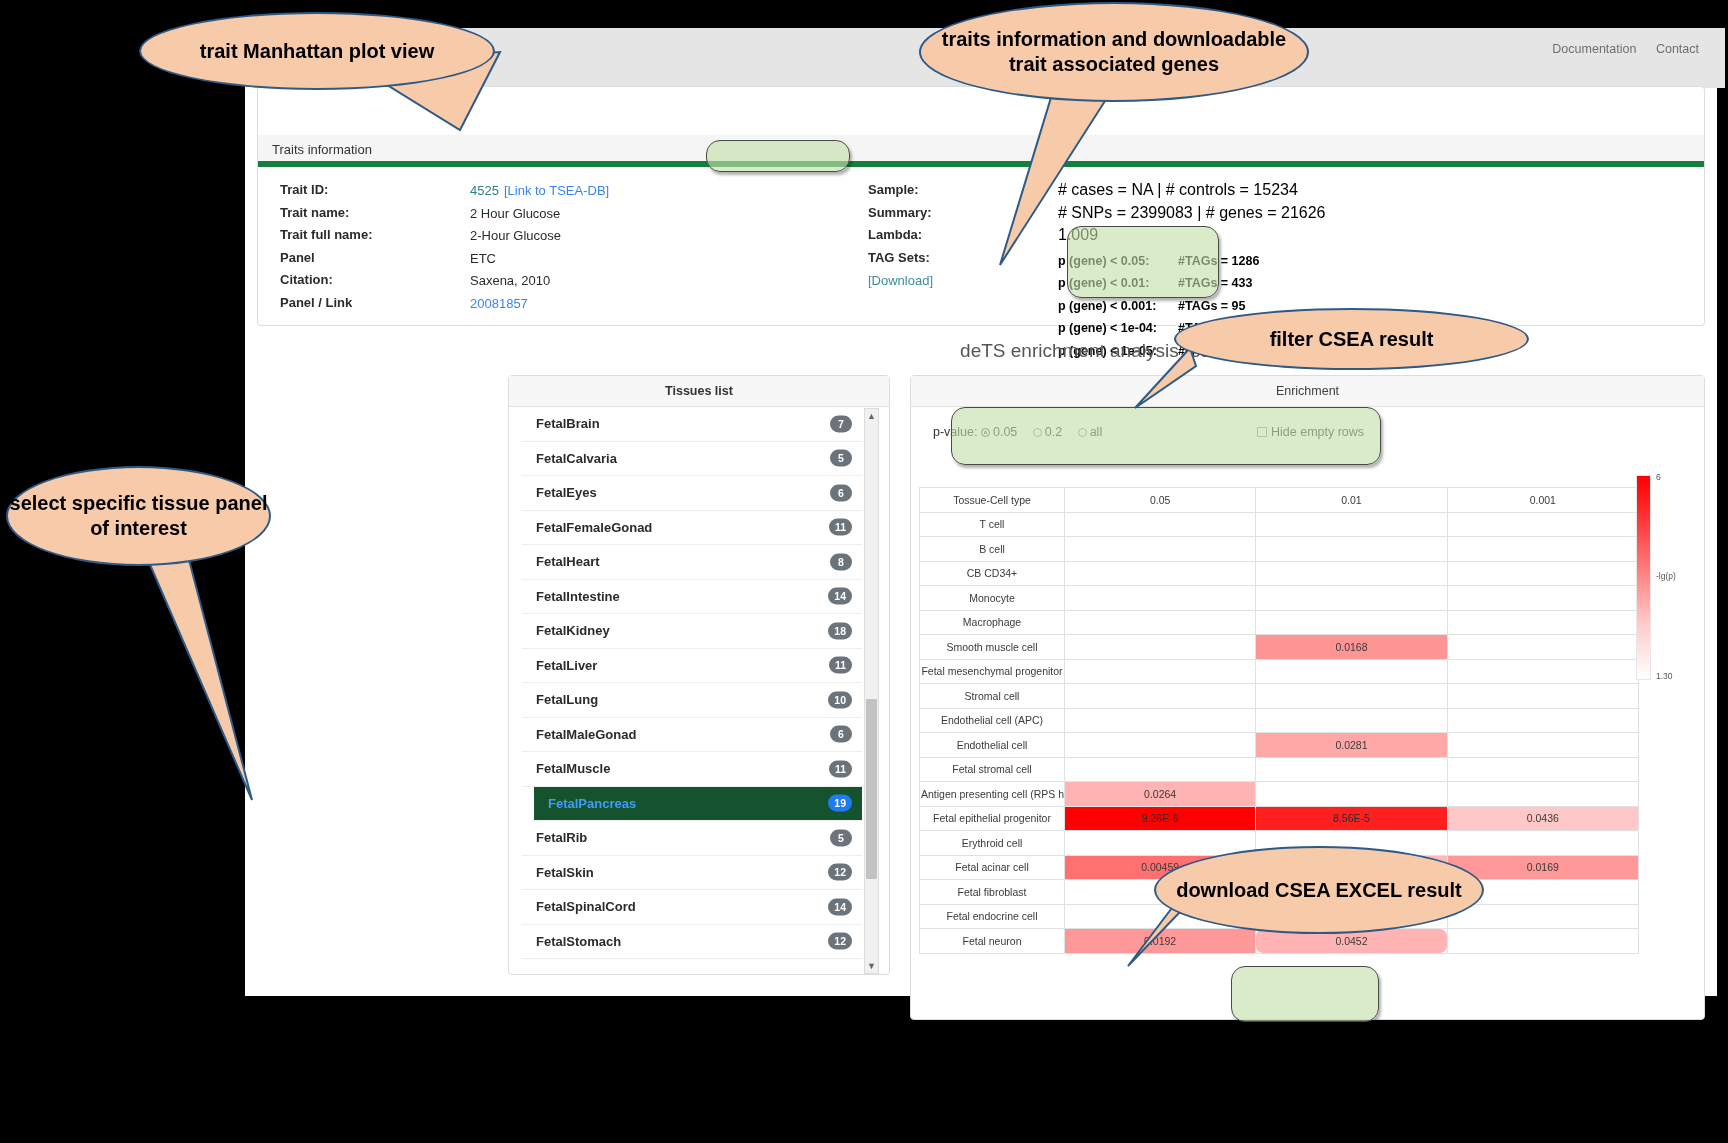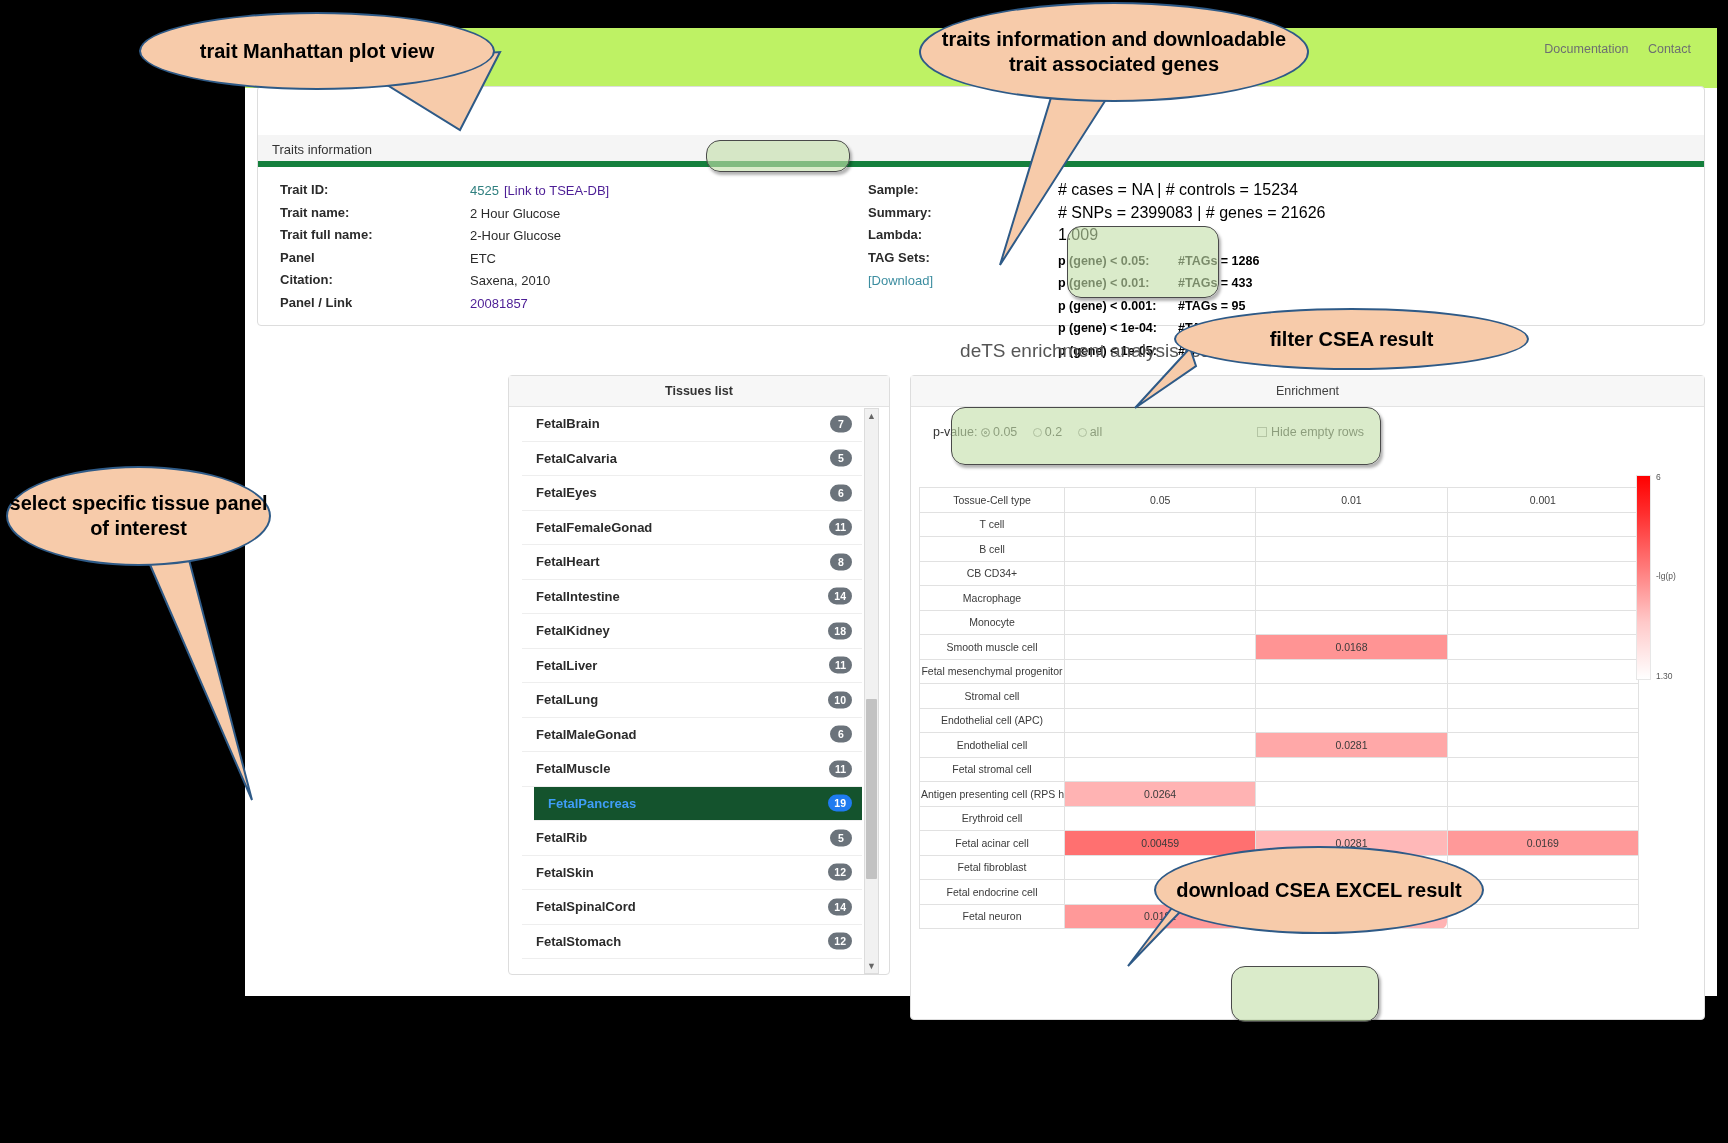--- a/index.html
+++ b/index.html
@@ -12,22 +12,22 @@
   }
 
   
   #app-page{
     position:absolute; left:245px; top:28px; width:1472px; height:968px;
     background:#ffffff;
   }
 
   
   #top-nav{
-    position:absolute; left:0; top:0; width:100%; height:60px;
-    background:#bef264;
+    position:absolute; left:8px; top:0; width:100%; height:60px;
+    background:#e5e5e5;
   }
   #nav-links{
     position:absolute; right:26px; top:14px;
     font-size:12.5px; color:#6d6f71;
   }
   #nav-links span{ margin-left:16px; cursor:pointer; }
 
   
   #traits-panel{
     position:absolute; left:12px; top:58px; width:1448px; height:240px;
@@ -39,21 +39,21 @@
   }
   #traits-body{ position:relative; height:206px; }
 
   .tinfo-col{ position:absolute; top:12px; }
   .tinfo-row{ height:22.5px; line-height:22.5px; white-space:nowrap; }
   .tinfo-label{
     display:inline-block; width:190px; font-size:13px;
     font-weight:bold; color:#2b2b2b; vertical-align:top;
   }
   .tinfo-val{ font-size:13px; color:#2b2b2b; }
-  .tinfo-val.link{ color:#4c1d95; }
+  .tinfo-val.link{ color:#3b82f6; }
   .tinfo-val.teal{ color:#2f7f7f; }
 
   #col-left{ left:22px; width:420px; }
   #col-mid{ left:610px; width:230px; }
   #col-right{ left:800px; width:420px; }
   #col-right .tinfo-row{ height:22.5px; }
   .pgene-rows{ margin-top:5px; }
   .pgene-rows .tinfo-row{ height:19.5px; line-height:19.5px; font-weight:bold; font-size:12.5px; }
   .pgene-k{ display:inline-block; width:120px; }
 
@@ -349,27 +349,27 @@
               <td style="background: rgb(255, 255, 255);"></td>
               <td style="background: rgb(255, 255, 255);"></td>
             </tr>
             <tr>
               <td>CB CD34+</td>
               <td style="background: rgb(255, 255, 255);"></td>
               <td style="background: rgb(255, 255, 255);"></td>
               <td style="background: rgb(255, 255, 255);"></td>
             </tr>
             <tr>
+              <td>Monocyte</td>
+              <td style="background: rgb(255, 255, 255);"></td>
+              <td style="background: rgb(255, 255, 255);"></td>
+              <td style="background: rgb(255, 255, 255);"></td>
+            </tr>
+            <tr>
               <td>Macrophage</td>
-              <td style="background: rgb(255, 255, 255);"></td>
-              <td style="background: rgb(255, 255, 255);"></td>
-              <td style="background: rgb(255, 255, 255);"></td>
-            </tr>
-            <tr>
-              <td>Monocyte</td>
               <td style="background: rgb(255, 255, 255);"></td>
               <td style="background: rgb(255, 255, 255);"></td>
               <td style="background: rgb(255, 255, 255);"></td>
             </tr>
             <tr>
               <td>Smooth muscle cell</td>
               <td style="background: rgb(255, 255, 255);"></td>
               <td style="background: rgb(255, 148, 148);">0.0168</td>
               <td style="background: rgb(255, 255, 255);"></td>
             </tr>
@@ -401,20 +401,26 @@
               <td>Fetal stromal cell</td>
               <td style="background: rgb(255, 255, 255);"></td>
               <td style="background: rgb(255, 255, 255);"></td>
               <td style="background: rgb(255, 255, 255);"></td>
             </tr>
             <tr>
               <td>Antigen presenting cell (RPS high)</td>
               <td style="background: rgb(255, 179, 179);">0.0264</td>
               <td style="background: rgb(255, 255, 255);"></td>
               <td style="background: rgb(255, 255, 255);"></td>
+            </tr>
+            <tr>
+              <td>Fetal epithelial progenitor</td>
+              <td style="background: rgb(255, 0, 0); color: rgb(43, 43, 43);">9.26E-6</td>
+              <td style="background: rgb(255, 31, 31); color: rgb(43, 43, 43);">8.56E-5</td>
+              <td style="background: rgb(255, 199, 199);">0.0436</td>
             </tr>
             <tr>
               <td>Erythroid cell</td>
               <td style="background: rgb(255, 255, 255);"></td>
               <td style="background: rgb(255, 255, 255);"></td>
               <td style="background: rgb(255, 255, 255);"></td>
             </tr>
             <tr>
               <td>Fetal acinar cell</td>
               <td style="background: rgb(255, 112, 112);">0.00459</td>

